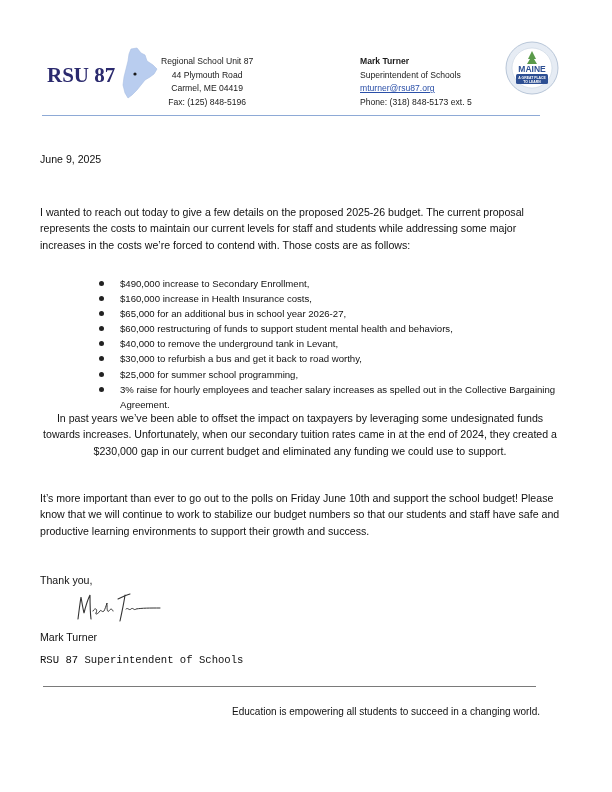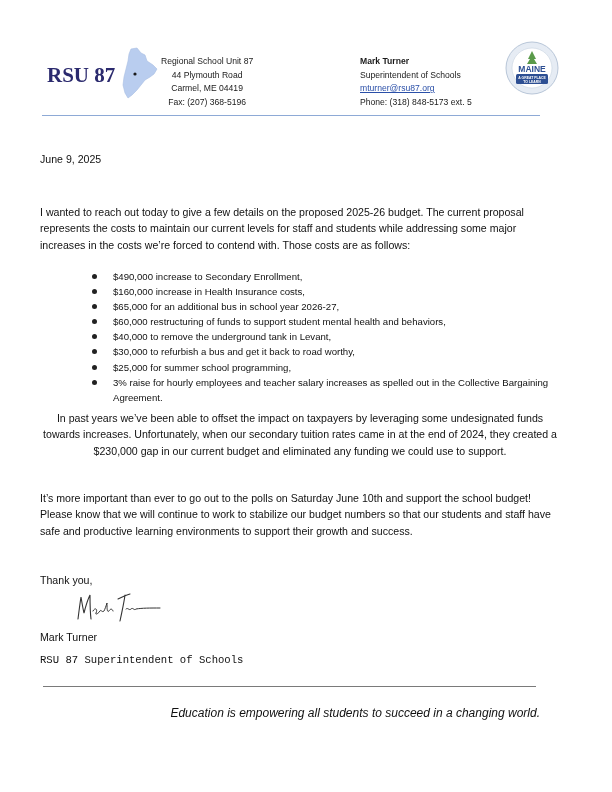--- a/index.html
+++ b/index.html
@@ -33,61 +33,61 @@
     
     .body-text {
       position: absolute; left: 40px; width: 520px;
       font-size: 10.6px; line-height: 16.3px; color: #111;
     }
     .date { top: 151px; }
     .salutation { top: 171px; }
     .p1 { top: 204px; }
     .bullets {
       position: absolute; left: 83px; top: 260px; width: 460px;
-      margin: 9px; padding: 0; list-style: none;
+      margin: 16px; padding: 0; list-style: none;
       font-size: 9.6px; line-height: 15.1px;
     }
     .bullets li { position: relative; padding-left: 21px; }
     .bullets li .dot {
       position: absolute; left: 0; top: 5px; width: 5px; height: 5px;
       border-radius: 50%; background: #222;
     }
     .p2 { top: 410px; text-align: center; }
     .p3 { top: 490px; }
     .closing { top: 572px; }
     .signature { position: absolute; left: 72px; top: 589px; width: 90px; height: 36px; }
     .sig-name { top: 629px; }
     .sig-title { top: 652px; font-family: Liberation Mono, monospace; }
 
     .footer-rule {
       position: absolute; left: 43px; top: 686px; width: 493px; height: 0;
       border-top: 1px solid #7a7a7a;
     }
     .footer-motto {
       position: absolute; right: 72px; top: 706px;
-      font-size: 12px; font-style: italic; color: #111;
+      font-size: 10px; color: #111;
     }
   </style>
 </head>
 <body>
 
 <div class="page">
 
   <div class="logo-text">RSU 87</div>
 
   <svg class="maine-map" viewBox="0 0 42 52">
     <path d="M14 2 L20 1 L24 6 L28 8 L30 14 L36 18 L40 22 L37 27 L33 30 L28 33 L24 38 L20 43 L15 48 L11 51 L8 46 L6 38 L7 30 L9 22 L11 14 L12 7 Z" fill="#b9cdef" stroke="#a8bde3" stroke-width="0.6"></path>
     <circle cx="18" cy="27" r="1.6" fill="#1a1a1a"></circle>
   </svg>
 
   <div class="addr-block">
     <div>Regional School Unit 87</div>
     <div>44 Plymouth Road</div>
     <div>Carmel, ME  04419</div>
-    <div>Fax: (207) 368-5196</div>
+    <div>Fax: (125) 848-5196</div>
   </div>
 
   <div class="contact-block">
     <div class="contact-name">Mark Turner</div>
     <div>Superintendent of Schools</div>
     <div class="contact-email">mturner@rsu87.org</div>
     <div>Phone: (318) 848-5173 ext. 5</div>
   </div>
 
   <svg class="seal" viewBox="0 0 54 54">
@@ -110,21 +110,21 @@
     <li><span class="dot"></span><span>$160,000 increase in Health Insurance costs,</span></li>
     <li><span class="dot"></span><span>$65,000 for an additional bus in school year 2026-27,</span></li>
     <li><span class="dot"></span><span>$60,000 restructuring of funds to support student mental health and behaviors,</span></li>
     <li><span class="dot"></span><span>$40,000 to remove the underground tank in Levant,</span></li>
     <li><span class="dot"></span><span>$30,000 to refurbish a bus and get it back to road worthy,</span></li>
     <li><span class="dot"></span><span>$25,000 for summer school programming,</span></li>
     <li><span class="dot"></span><span>3% raise for hourly employees and teacher salary increases as spelled out in the Collective Bargaining Agreement.</span></li>
   </ul>
 
   <div class="body-text p2">In past years we’ve been able to offset the impact on taxpayers by leveraging some undesignated funds towards increases.  Unfortunately, when our secondary tuition rates came in at the end of 2024, they created a $230,000 gap in our current budget and eliminated any funding we could use to support.</div>
-  <div class="body-text p3">It’s more important than ever to go out to the polls on Saturday June 10th and support the school budget!  Please know that we will continue to work to stabilize our budget numbers so that our students and staff have safe and productive learning environments to support their growth and success.</div>
+  <div class="body-text p3">It’s more important than ever to go out to the polls on Friday June 10th and support the school budget!  Please know that we will continue to work to stabilize our budget numbers so that our students and staff have safe and productive learning environments to support their growth and success.</div>
 
   <div class="body-text closing">Thank you,</div>
 
   <svg class="signature" viewBox="0 0 90 36">
     <path d="M6 30 C7 22 8 14 9 8 C10 14 11 20 12 24 C14 16 16 10 18 6 C18 14 18 22 19 30" fill="none" stroke="#333" stroke-width="1.1" stroke-linecap="round"></path>
     <path d="M21 22 C23 18 26 20 24 24 C23 26 26 25 28 22 C29 20 30 24 32 22 C33 20 34 17 35 14 C35 19 35 24 37 22 C38 20 40 19 41 22" fill="none" stroke="#333" stroke-width="1" stroke-linecap="round"></path>
     <path d="M46 10 C50 8 54 6 58 5 M53 6 C52 14 50 22 48 32" fill="none" stroke="#333" stroke-width="1.1" stroke-linecap="round"></path>
     <path d="M54 20 C56 18 57 22 59 20 C61 18 62 22 64 20 C70 19 78 19 88 19" fill="none" stroke="#333" stroke-width="1" stroke-linecap="round"></path>
   </svg>
 

